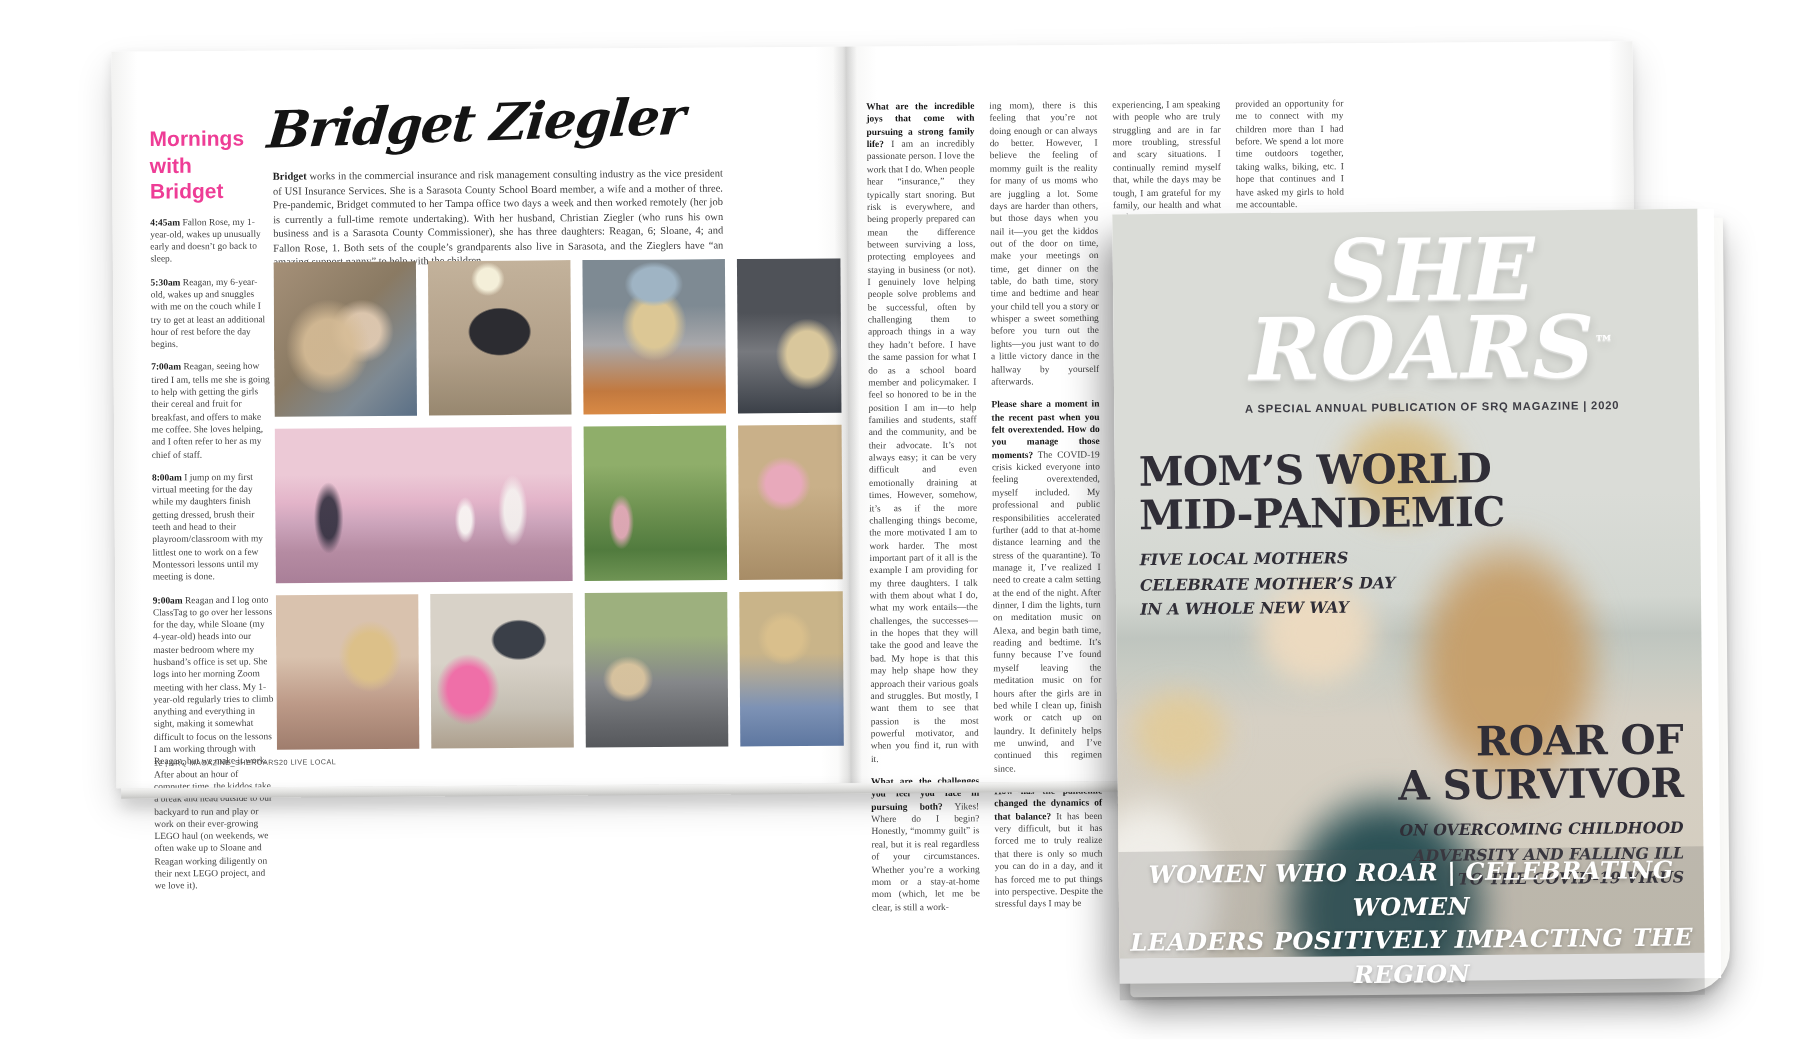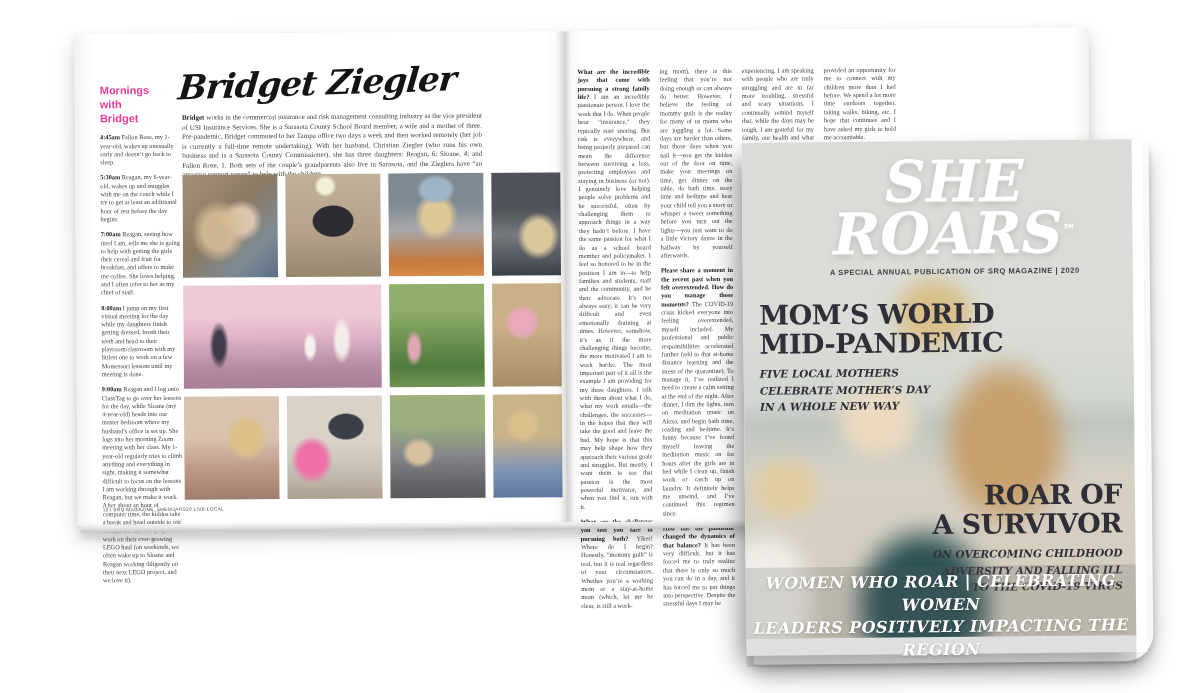--- a/index.html
+++ b/index.html
@@ -14,21 +14,21 @@
           background:linear-gradient(#f4f4f3,#e2e2e0 45%,#cfcfcd 80%,#c2c2c0);
           box-shadow:0 5px 10px rgba(0,0,0,0.18);}
   .page{position:relative;height:100%;}
   .left-page{width:489px;background:linear-gradient(to right,#f2f2f1 0,#ffffff 3.5%,#ffffff 96%,#f7f7f6 100%);}
   .right-page{width:525px;background:linear-gradient(to right,#f4f4f3 0,#ffffff 4%,#ffffff 97%,#f1f1f0 100%);}
   .fold{position:absolute;left:481px;top:0;width:16px;height:100%;pointer-events:none;
         background:linear-gradient(to right,rgba(0,0,0,0) 0,rgba(0,0,0,0.08) 40%,rgba(0,0,0,0.14) 55%,rgba(0,0,0,0) 100%);}
 
   
   .sidebar{position:absolute;left:25px;top:50px;width:80px;}
-  .sidebar-heading{font-family:"Liberation Sans",sans-serif;font-weight:bold;font-size:11px;
+  .sidebar-heading{font-family:"Liberation Sans",sans-serif;font-weight:bold;font-size:14px;
         line-height:1.25;color:#ee3d96;margin:0 0 8px 0;width:62px;}
   .sb-entry{font-size:6.3px;line-height:1.32;color:#3e3e3e;margin:0 0 7px 0;}
   .sb-entry b{color:#1c1c1c;}
   .script-title{position:absolute;left:104px;top:30px;margin:0;
         font-family:"DejaVu Serif",serif;font-style:italic;font-weight:700;
         font-size:34px;color:#141414;letter-spacing:-1px;transform:skewX(-7deg) rotate(-1.5deg);}
   .intro{position:absolute;left:107px;top:80px;width:300px;margin:0;
         font-size:7px;line-height:1.36;color:#3a3a3a;text-align:justify;}
   .intro b{color:#1d1d1d;}
   .photo-grid{position:absolute;left:107px;top:141px;width:378px;height:326px;overflow:hidden;

